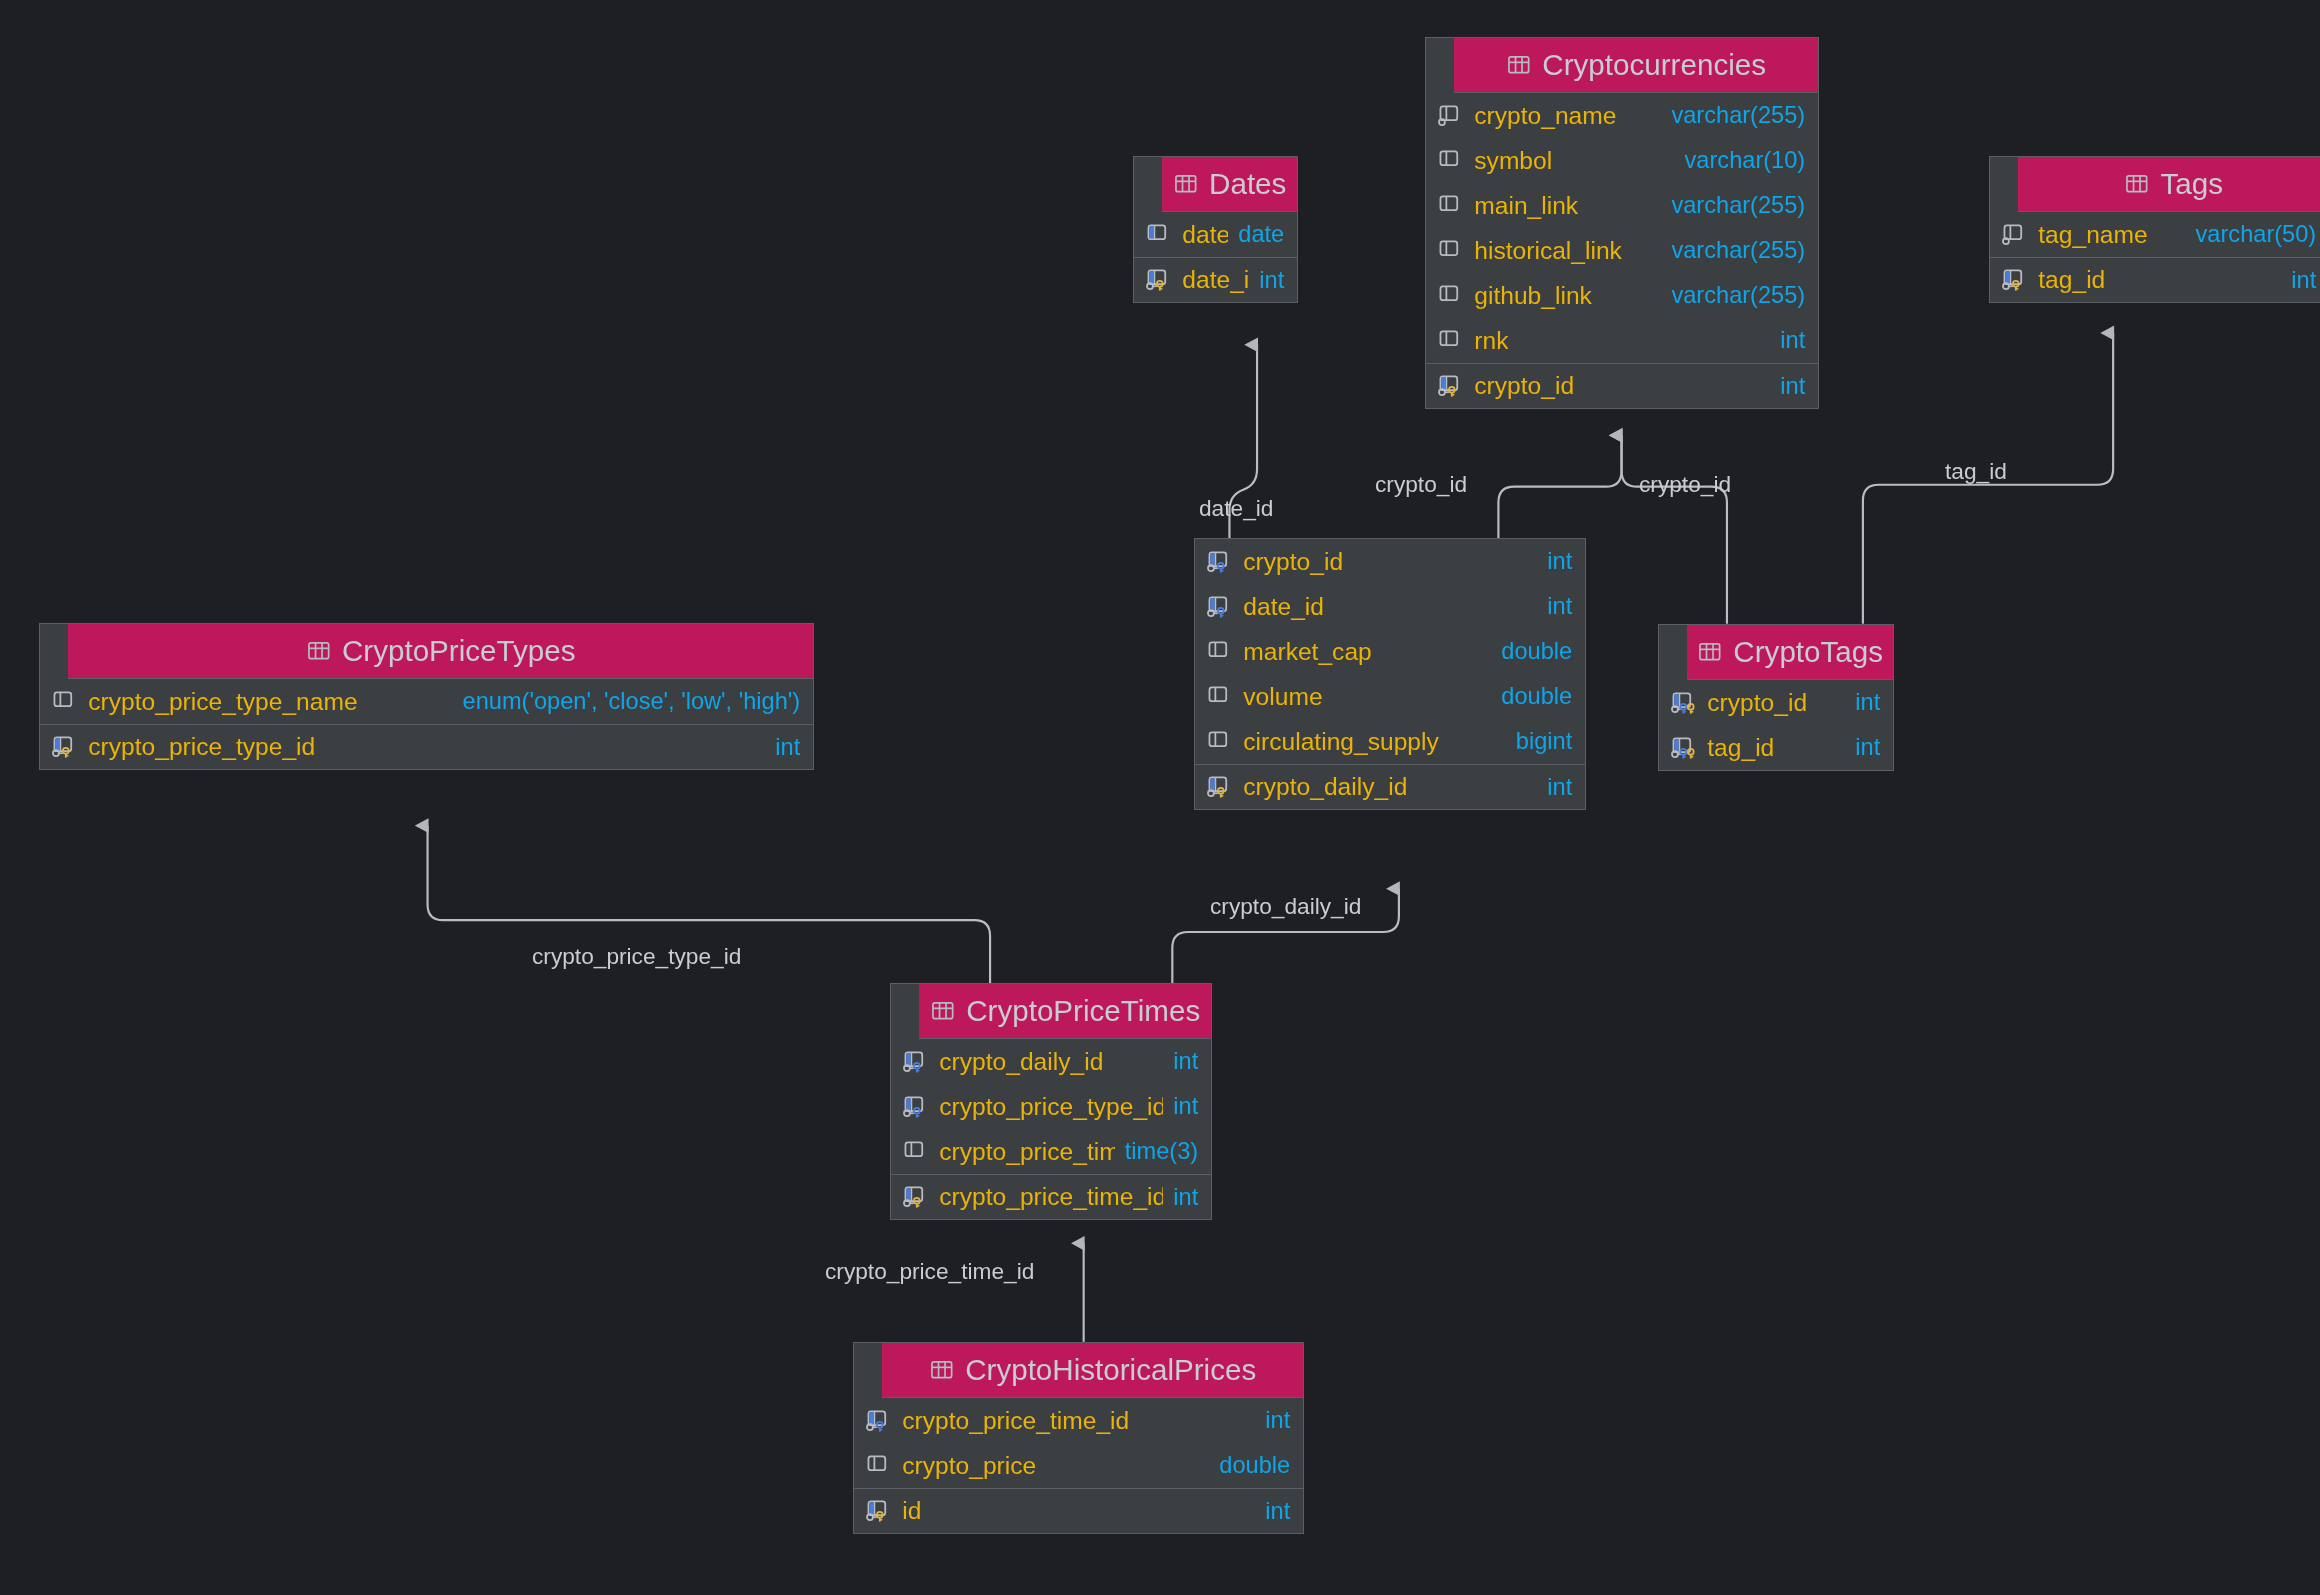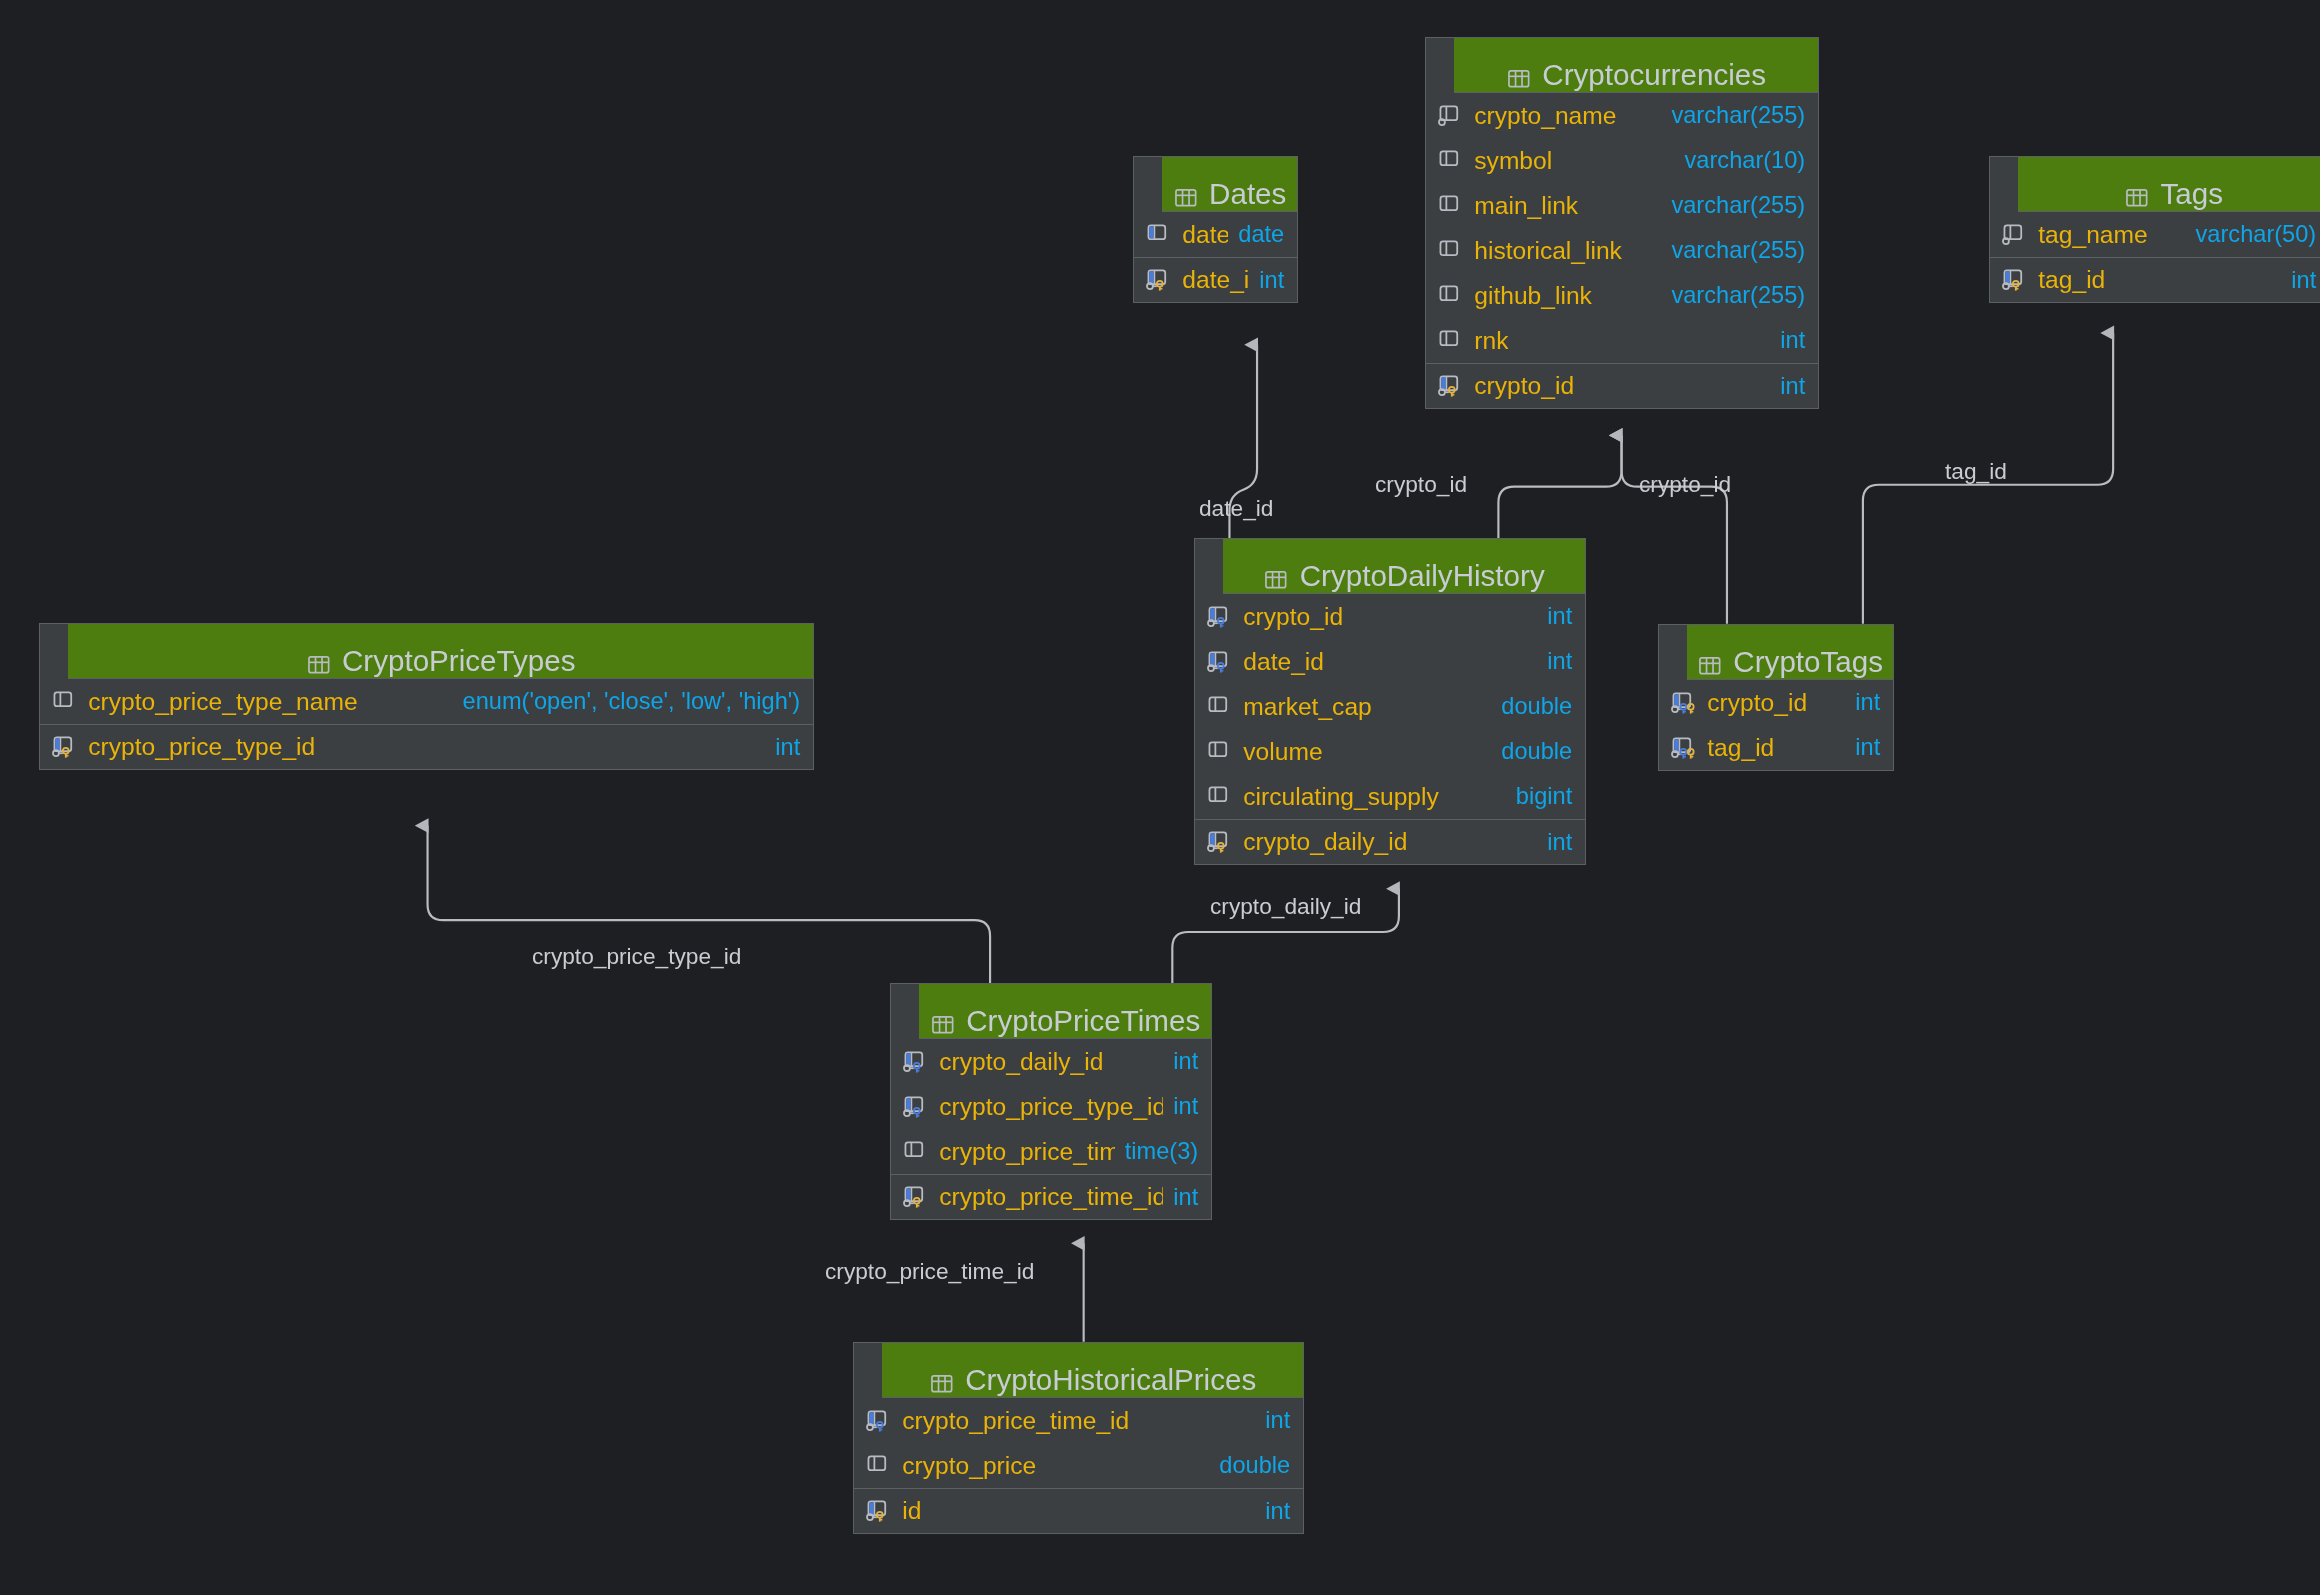--- a/index.html
+++ b/index.html
@@ -33,24 +33,24 @@
   .tbl {
     position: absolute;
     box-sizing: border-box;
     border: 1px solid #5c5f63;
     background: #3c3f41;
     overflow: hidden;
   }
   .tbl-header {
     box-sizing: border-box;
     height: 55px;
-    background: #4d7c0f;
+    background: #be185d;
     border-bottom: 1px solid #5c5f63;
     display: flex;
-    align-items: flex-end;
+    align-items: center;
     justify-content: center;
     gap: 10.8px;
     padding: 0 13.8px;
     margin-left: 28px;
   }
   .tbl-title {
     color: #c8cdd4;
     font-size: 29.6px;
     font-weight: 400;
     white-space: nowrap;
@@ -299,31 +299,20 @@
                 <line x1="15" y1="22" x2="15" y2="26" stroke="#e3b341" stroke-width="1.8"></line>
                 <line x1="15" y1="24" x2="17.6" y2="24" stroke="#e3b341" stroke-width="1.8"></line>
               </svg>
             </span>
             <span class="col-name">tag_id</span>
             <span class="col-type">int</span>
           </div>
         </div>
       </div>
       <div class="tbl" style="left: 1194px; top: 538px; width: 392px;">
-        <div class="tbl-header">
-          <span class="icon">
-            <svg width="25.6" height="25.6" viewBox="0 0 26 26">
-              <rect x="3" y="5" width="20" height="16" rx="2" fill="none" stroke="#b8bcc2" stroke-width="1.7"></rect>
-              <line x1="3" y1="10.5" x2="23" y2="10.5" stroke="#b8bcc2" stroke-width="1.7"></line>
-              <line x1="9.7" y1="5" x2="9.7" y2="21" stroke="#b8bcc2" stroke-width="1.7"></line>
-              <line x1="16.3" y1="5" x2="16.3" y2="21" stroke="#b8bcc2" stroke-width="1.7"></line>
-            </svg>
-          </span>
-          <span class="tbl-title">CryptoDailyHistory</span>
-        </div>
         <div class="tbl-body">
           <div class="row">
             <span class="icon">
               <svg width="29.6" height="29.6" viewBox="0 0 30 30">
                 <rect x="3.5" y="5.5" width="17" height="14" rx="2.5" fill="none" stroke="#b8bcc2" stroke-width="1.8"></rect>
                 <line x1="9.5" y1="5.5" x2="9.5" y2="19.5" stroke="#b8bcc2" stroke-width="1.8"></line>
                 <rect x="4.4" y="6.4" width="4.2" height="12.2" fill="#4a7ddb"></rect>
                 <circle cx="5" cy="21.5" r="3" fill="none" stroke="#b8bcc2" stroke-width="1.8"></circle>
                 <line x1="8" y1="21.5" x2="12" y2="21.5" stroke="#b8bcc2" stroke-width="1.8"></line>
                 <circle cx="15" cy="19" r="3" fill="none" stroke="#4a7ddb" stroke-width="1.8"></circle>

